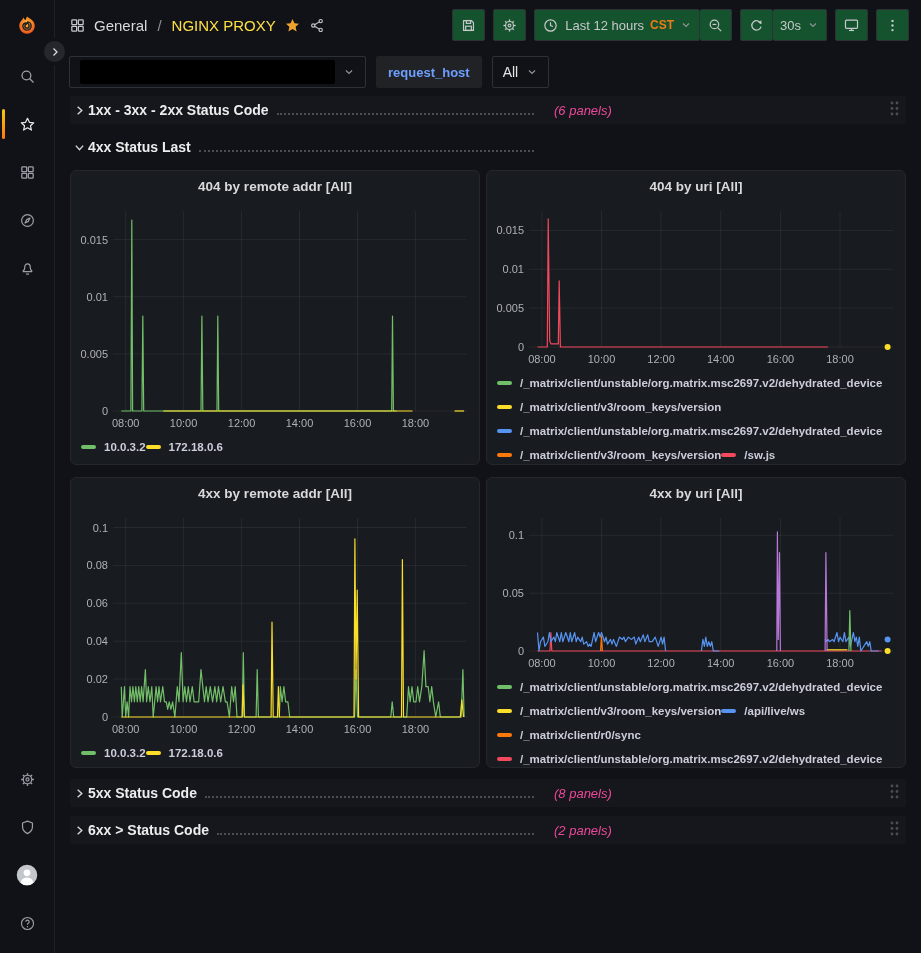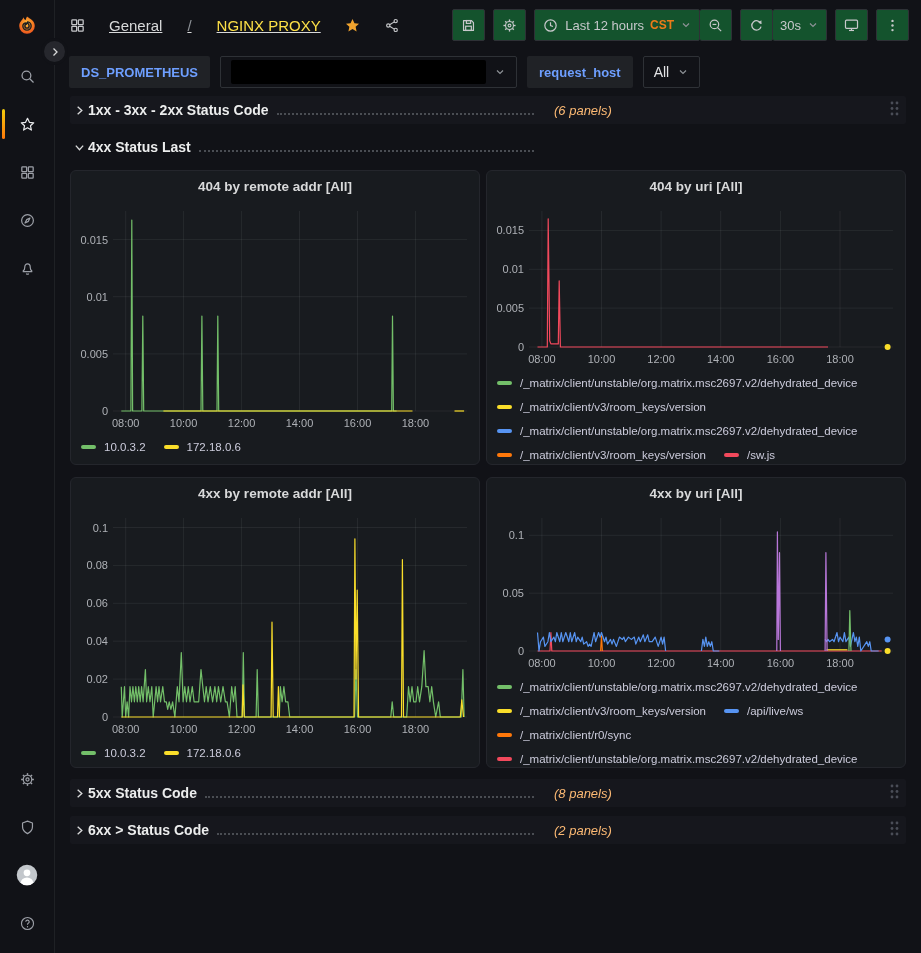--- a/index.html
+++ b/index.html
@@ -18,21 +18,21 @@
     border-radius:2px; background:linear-gradient(#f2cc0c,#ff780a); }
   .logo-item { height:52px; }
   .expand-btn { position:absolute; top:38px; right:-14px; width:27px; height:27px; border-radius:50%;
     background:#26272d; border:3px solid #111217; color:#d8d9da; display:flex; align-items:center;
     justify-content:center; z-index:30; cursor:pointer; }
 
   
   .main { flex:1; display:flex; flex-direction:column; min-width:0; }
 
   .topbar { height:50px; display:flex; align-items:center; padding:0 12px 0 14px; gap:8px; flex:none; }
-  .crumb { display:flex; align-items:flex-start; gap:23px; font-size:15px; white-space:nowrap;text-decoration:underline; }
+  .crumb { display:flex; align-items:flex-start; gap:8px; font-size:15px; white-space:nowrap; }
   .crumb .sep { color:#8e9297; padding:0 2px; }
   .crumb-title { color:#fde047; }
   .icon-btn { height:32px; min-width:32px; padding:0 7px; background:#14532d; border:1px solid #2e3136;
     border-radius:2px; display:flex; align-items:center; justify-content:center; gap:6px; cursor:pointer;
     color:#c7c8cb; font-size:13px; white-space:nowrap; }
   .btn-group { display:flex; }
   .btn-group .icon-btn + .icon-btn { border-left:none; }
   .toolbar { margin-left:auto; display:flex; gap:8px; align-items:center; }
   .tz { color:#eb7b18; font-size:12px; font-weight:bold; }
   svg.glyph { width:17px; height:17px; }
@@ -48,32 +48,32 @@
 
   
   .dash { flex:1; padding:2px 15px 0 15px; overflow:hidden; }
 
   .dash-row { height:28px; display:flex; align-items:center; margin-bottom:9px; border-radius:2px; cursor:pointer; }
   .dash-row.collapsed { background:#16171d; }
   .row-left { display:flex; align-items:baseline; width:470px; flex:none; }
   .row-chev { color:#d8d9da; width:18px; flex:none; display:flex; align-self:center; justify-content:center; }
   .row-title { font-size:14px; font-weight:bold; color:#eceded; white-space:nowrap; }
   .row-dots { flex:1; border-bottom:2px dotted #4a4d53; margin:0 6px 4px 8px; }
-  .row-count { font-size:13px; font-style:italic; color:#fdba74; margin-left:14px; }
+  .row-count { font-size:13px; font-style:italic; color:#ec4899; margin-left:14px; }
   .row-drag { margin-left:auto; margin-right:6px; cursor:grab; }
 
   .panel-grid { display:grid; grid-template-columns:410px 1fr; gap:12px 6px; margin-bottom:11px; }
   .panel { background:#181b1f; border:1px solid #24262c; border-radius:6px; display:flex;
     flex-direction:column; overflow:hidden; }
   .panel.h1 { height:295px; } .panel.h2 { height:291px; }
   .panel-title { height:30px; flex:none; display:flex; align-items:center; justify-content:center;
     font-size:13.5px; font-weight:bold; color:#d8d9da; cursor:pointer; }
   .chart { width:100%; flex:none; }
   .legend { flex:1; overflow:hidden; padding:2px 0 0 10px; display:flex; flex-wrap:wrap;
-    column-gap:18px; align-content:flex-start; }
+    align-content:flex-start;font-weight:bold; }
   .leg-item { display:inline-flex; align-items:center; font-size:11.5px; color:#ccccdc;
     line-height:24px; white-space:nowrap; cursor:pointer; }
   .swatch { display:inline-block; width:15px; height:4px; border-radius:2px; margin-right:8px; flex:none; }
   text.tick { font-family:"Liberation Sans",sans-serif; font-size:11px; fill:#aeb1b6; }
 </style>
 </head>
 <body>
 
 <div class="app">
 
@@ -269,21 +269,20 @@
           <svg class="glyph" viewBox="0 0 24 24" fill="#c7c8cb">
             <circle cx="12" cy="5.5" r="1.7"></circle>
               <circle cx="12" cy="12" r="1.7"></circle>
               <circle cx="12" cy="18.5" r="1.7"></circle>
           </svg>
         </div>
       </div>
     </div>
 
     <div class="varbar">
-      <div class="var-label">DS_PROMETHEUS</div>
       <div class="var-select">
         <span class="redacted"></span>
         <svg width="12" height="12" viewBox="0 0 24 24" fill="none" stroke="#8e9297" stroke-width="2.4">
           <polyline points="6,9 12,15 18,9"></polyline>
         </svg>
       </div>
       <div class="var-label">request_host</div>
       <div class="var-select">
         <span class="var-value">All</span>
         <svg width="12" height="12" viewBox="0 0 24 24" fill="none" stroke="#8e9297" stroke-width="2.4">

